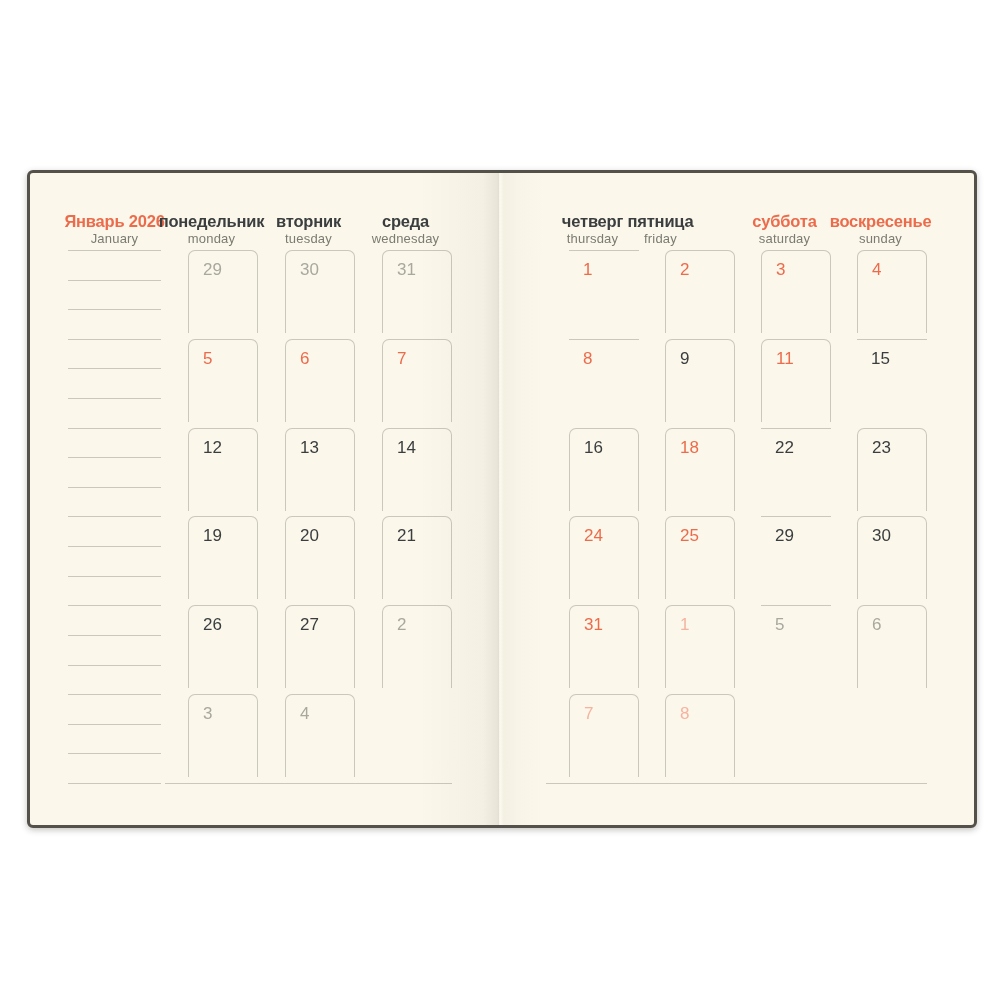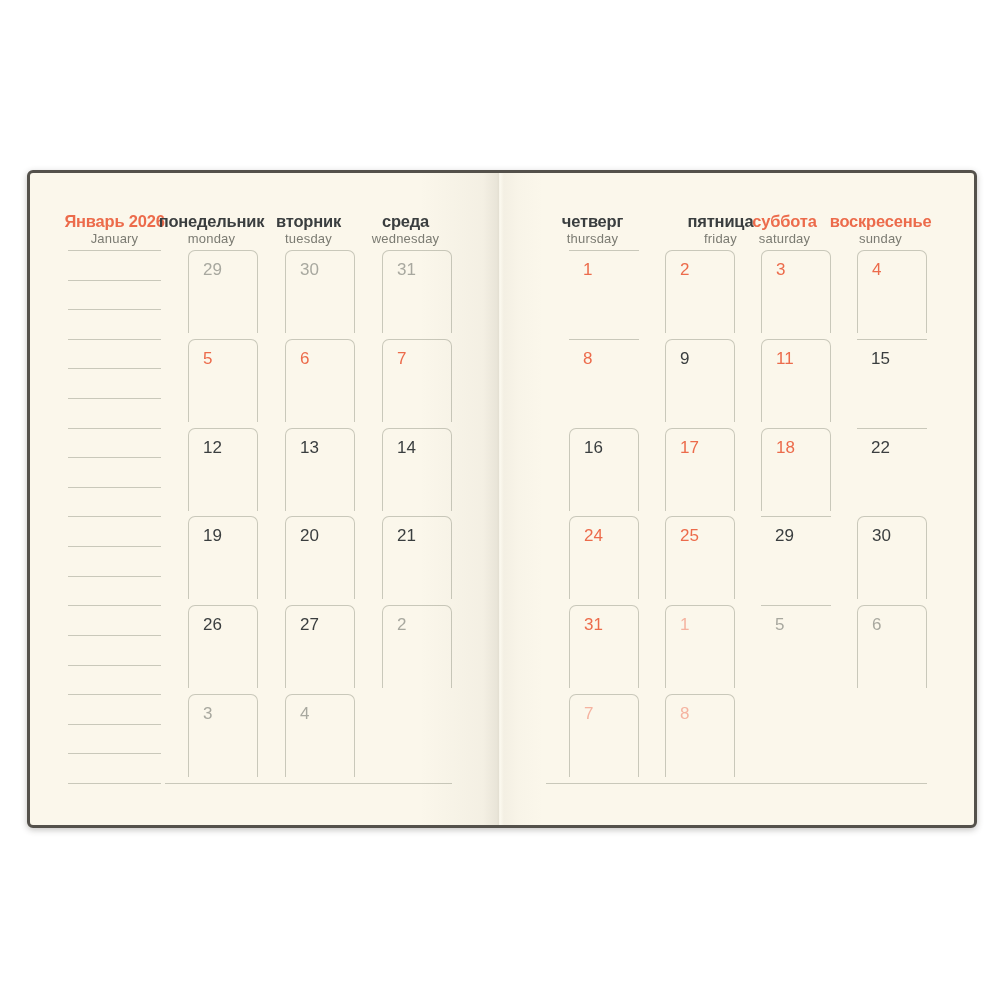--- a/index.html
+++ b/index.html
@@ -124,21 +124,21 @@
       <div class="cell"><span class="day tone-muted">4</span></div>
     </div>
     <div class="grid-bottom left-b"></div>
   </section>
 
   <section class="page">
     <div class="col-header" style="left:516px">
       <div class="ru tone-dark">четверг</div>
       <div class="en">thursday</div>
     </div>
-    <div class="col-header" style="left:644px">
+    <div class="col-header" style="left:584px">
       <div class="ru tone-dark">пятница</div>
       <div class="en">friday</div>
     </div>
     <div class="col-header" style="left:708px">
       <div class="ru tone-red">суббота</div>
       <div class="en">saturday</div>
     </div>
     <div class="col-header" style="left:804px">
       <div class="ru tone-red">воскресенье</div>
       <div class="en">sunday</div>
@@ -147,23 +147,23 @@
     <div class="day-grid right-grid">
       <div class="cell line-cell"><span class="day tone-red">1</span></div>
       <div class="cell"><span class="day tone-red">2</span></div>
       <div class="cell"><span class="day tone-red">3</span></div>
       <div class="cell"><span class="day tone-red">4</span></div>
       <div class="cell line-cell"><span class="day tone-red">8</span></div>
       <div class="cell"><span class="day tone-dark">9</span></div>
       <div class="cell"><span class="day tone-red">11</span></div>
       <div class="cell line-cell"><span class="day tone-dark">15</span></div>
       <div class="cell"><span class="day tone-dark">16</span></div>
-      <div class="cell"><span class="day tone-red">17</span></div>
       <div class="cell"><span class="day tone-red">18</span></div>
       <div class="cell line-cell"><span class="day tone-dark">22</span></div>
+      <div class="cell"><span class="day tone-dark">23</span></div>
       <div class="cell"><span class="day tone-red">24</span></div>
       <div class="cell"><span class="day tone-red">25</span></div>
       <div class="cell line-cell"><span class="day tone-dark">29</span></div>
       <div class="cell"><span class="day tone-dark">30</span></div>
       <div class="cell"><span class="day tone-red">31</span></div>
       <div class="cell"><span class="day tone-faded">1</span></div>
       <div class="cell line-cell"><span class="day tone-muted">5</span></div>
       <div class="cell"><span class="day tone-muted">6</span></div>
       <div class="cell"><span class="day tone-faded">7</span></div>
       <div class="cell"><span class="day tone-faded">8</span></div>

